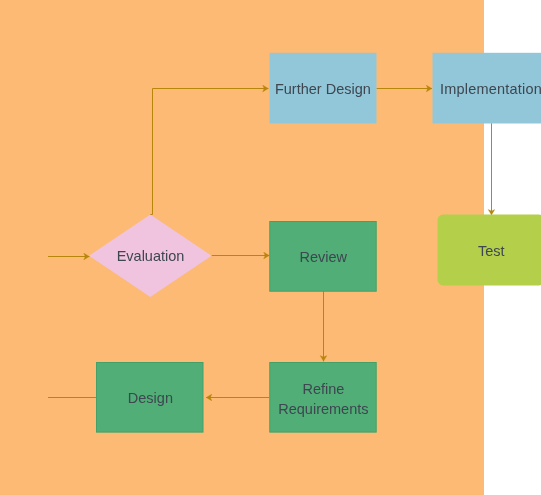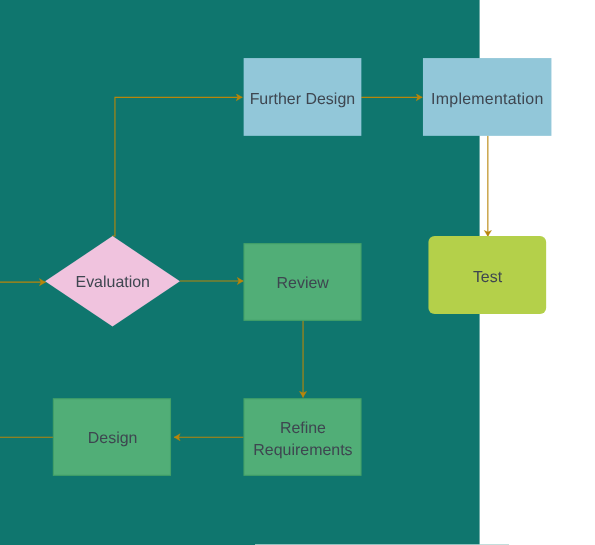--- a/index.html
+++ b/index.html
@@ -1,18 +1,18 @@
 <!DOCTYPE html>
 <html><head>
 <meta charset="utf-8">
 <style>
   html,body{margin:0;padding:0;background:#ffffff;}
   body{width:541px;height:495px;overflow:hidden;
        font-family:"Liberation Sans",sans-serif;}
-  #canvas{position:relative;width:436px;height:495px;background:#0f766e;}
+  #canvas{position:relative;width:436px;height:495px;background:#fdba74;padding-left:48px;}
   svg{display:block;}
   .nodeLabel{fill:#3e4650;font-family:"Liberation Sans",sans-serif;
              font-size:14.5px;text-anchor:middle;dominant-baseline:alphabetic;}
   .ls1{letter-spacing:0.22px;}
 </style>
 </head>
 <body>
 
 <div id="canvas">
   <svg width="541" height="495" viewBox="0 0 541 495">

